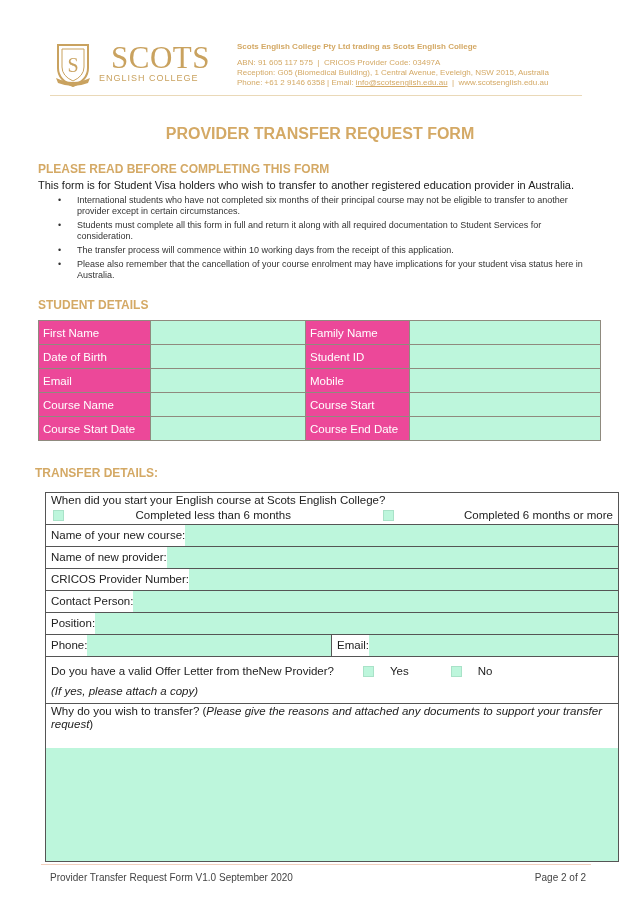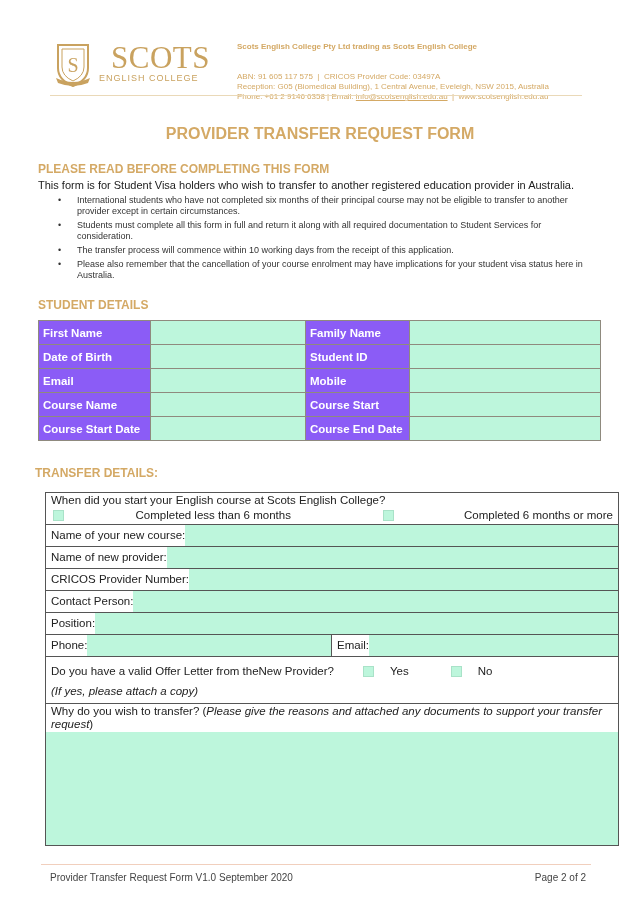--- a/index.html
+++ b/index.html
@@ -2,51 +2,51 @@
 <html><head>
 <meta charset="utf-8">
 <style>
   html,body{margin:0;padding:0;background:#fff;}
   body{width:640px;height:906px;position:relative;font-family:"Liberation Sans",sans-serif;color:#222;overflow:hidden;}
   #logo{position:absolute;left:55px;top:42px;width:140px;height:46px;}
   #logo .crest{position:absolute;left:0;top:0;width:36px;height:46px;}
   #logo .scots{position:absolute;left:56px;top:-2px;font-family:"Liberation Serif",serif;font-size:31px;color:#c9a25f;letter-spacing:0.5px;}
   #logo .sub{position:absolute;left:44px;top:31px;font-family:Liberation Sans, sans-serif;font-size:9px;color:#c9a25f;letter-spacing:1px;white-space:nowrap;}
   #org{position:absolute;left:237px;top:42px;font-size:8px;line-height:10px;color:#d4a965;}
-  #org .t1{font-weight:bold;margin-bottom:20px;}
+  #org .t1{font-weight:bold;margin-bottom:6px;}
   #org b{font-weight:normal;}
   #org u{text-decoration:underline;}
   .hr-top{position:absolute;left:50px;top:95px;width:532px;height:1px;background:#ead9b8;}
   #title{position:absolute;left:0;width:640px;top:125px;text-align:center;font-size:16px;font-weight:bold;color:#d4a965;}
   #read-h{position:absolute;left:38px;top:162px;font-size:12px;font-weight:bold;color:#d4a965;}
   #intro{position:absolute;left:38px;top:179px;font-size:11px;color:#222;}
   #bullets{position:absolute;left:58px;top:195px;width:530px;margin:0;padding:0;list-style:none;font-size:9px;line-height:11px;color:#333;}
   #bullets li{position:relative;padding-left:19px;margin-bottom:3px;}
   #bullets li:before{content:"\2022";position:absolute;left:0;top:0;}
   #student-h{position:absolute;left:38px;top:298px;font-size:12px;font-weight:bold;color:#d4a965;}
   #student-table{position:absolute;left:38px;top:320px;width:563px;border-collapse:collapse;font-size:11.5px;}
   #student-table td{height:23px;border:1px solid #8f8a7e;padding:0 4px;}
-  #student-table td.lbl{background:#8b5cf6;color:#fff;font-weight:bold;}
+  #student-table td.lbl{background:#ec4899;color:#fff;}
   #student-table td.inp{background:#bdf6dc;}
   #transfer-h{position:absolute;left:35px;top:466px;font-size:12px;font-weight:bold;color:#d4a965;}
   #transfer{position:absolute;left:45px;top:492px;width:572px;border:1px solid #555;font-size:11.5px;}
   .row{border-bottom:1px solid #555;display:flex;align-items:stretch;height:21px;}
   .row:last-child{border-bottom:none;}
   .row .lab{padding-left:5px;line-height:21px;white-space:nowrap;}
   .row .fill{flex:1;background:#bdf6dc;}
   .q1{height:auto;display:block;padding:1px 5px 3px;}
   .q1 .opts{display:flex;align-items:center;margin-top:3px;justify-content:space-between;}
   .chk{display:inline-block;width:9px;height:9px;background:#bdf6dc;border:1px solid #a9e2c8;}
   .phone-row .half{display:flex;flex:0 0 285px;border-right:1px solid #555;}
   .phone-row .half2{display:flex;flex:1;}
   .offer{height:auto;display:block;padding:8px 5px 6px;}
   .offer .line1{display:flex;align-items:center;}
   .offer .note{font-style:italic;margin-top:8px;}
   .why{height:auto;display:block;}
-  .why .q{padding:1px 5px 0;line-height:13px;}
+  .why .q{padding:1px 5px 16px;line-height:13px;}
   .why .area{background:#bdf6dc;height:113px;margin-top:1px;}
   .hr-bot{position:absolute;left:41px;top:864px;width:550px;height:1px;background:#f1cfbd;}
   #foot-l{position:absolute;left:50px;top:872px;font-size:10px;color:#444;}
   #foot-r{position:absolute;right:54px;top:872px;font-size:10px;color:#444;}
 </style>
 </head>
 <body>
 
 <div id="logo">
   <svg class="crest" viewBox="0 0 36 46">

